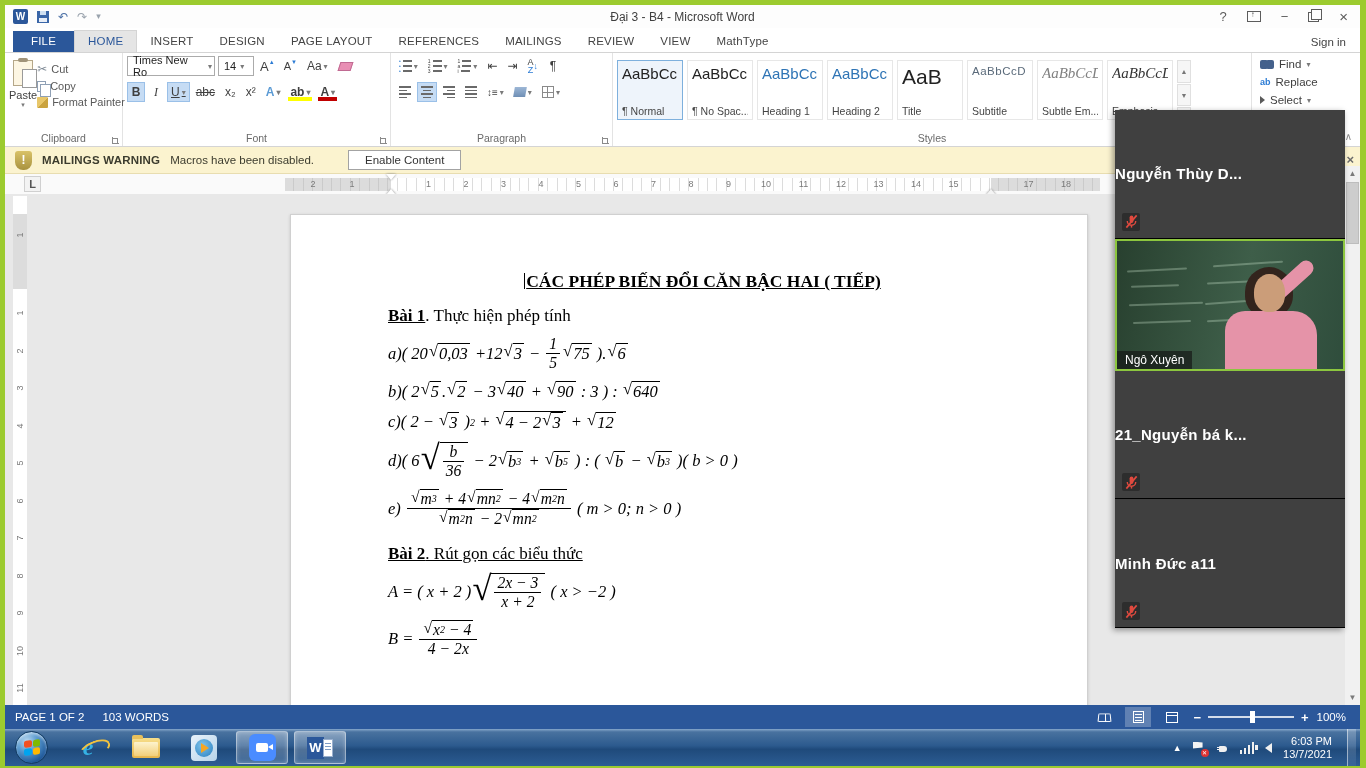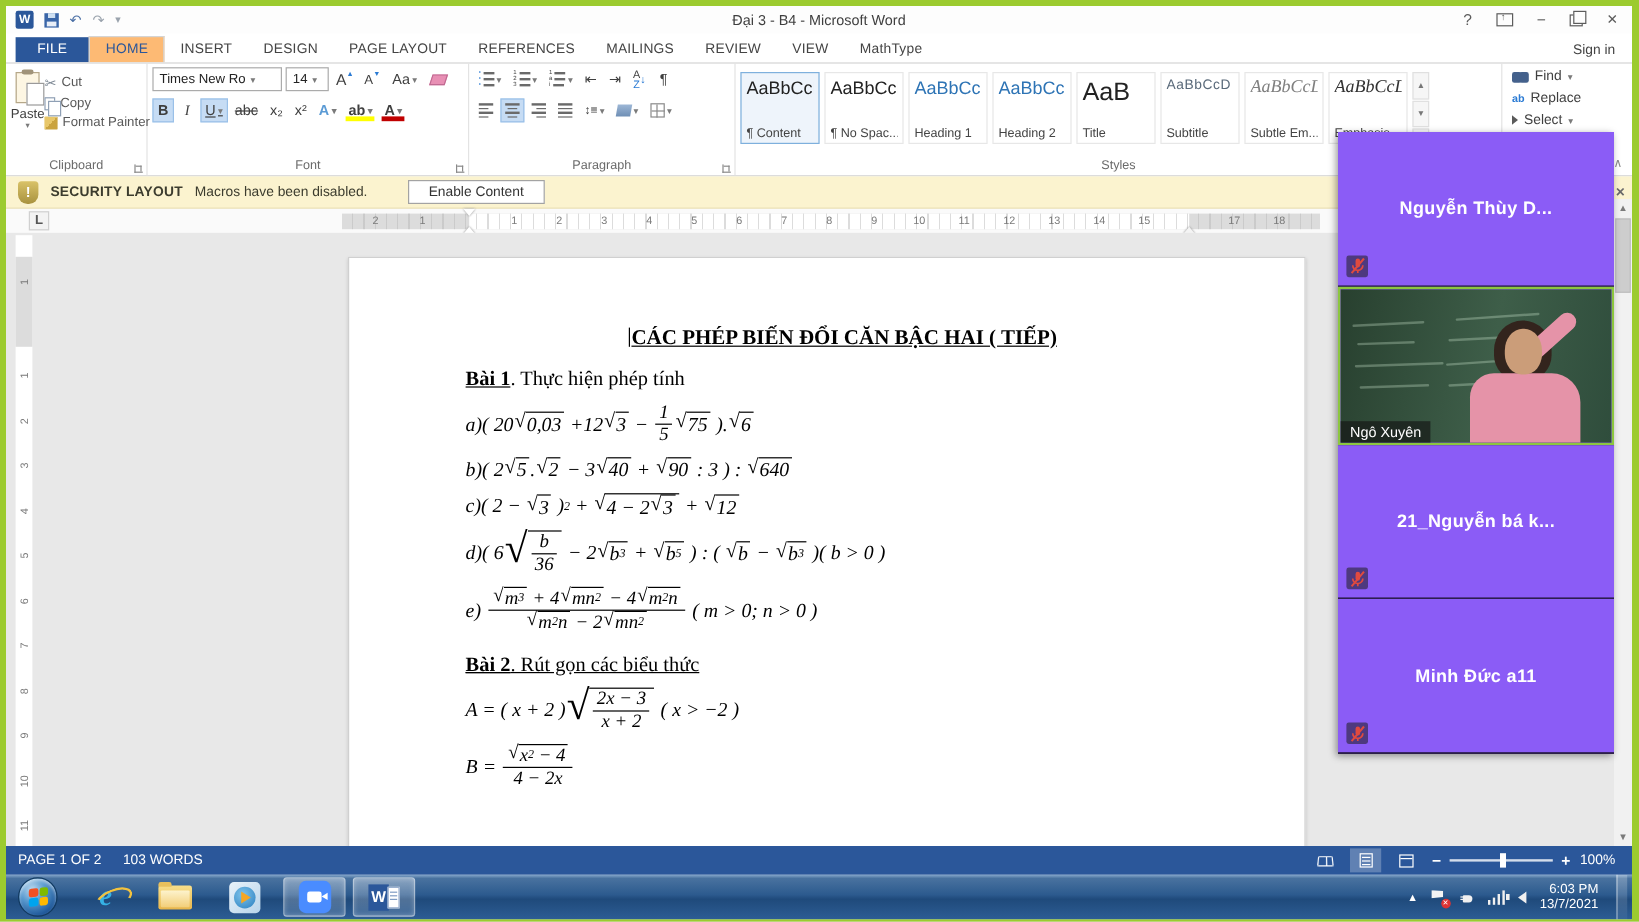--- a/index.html
+++ b/index.html
@@ -23,21 +23,21 @@
   .wincontrols { margin-left:auto; display:flex; align-items:center; gap:20px; padding-right:12px; color:#5c5c5c; font-size:13px; z-index:2; }
   .ribbonopt { width:14px; height:11px; border:1px solid #5c5c5c; position:relative; display:inline-block; }
   .ribbonopt:before { content:"↑"; position:absolute; left:3px; top:-2px; font-size:8px; }
   .restore { width:11px; height:10px; border:1px solid #5c5c5c; position:relative; display:inline-block; }
   .restore:before { content:""; position:absolute; left:2px; top:-4px; width:9px; height:9px; border:1px solid #5c5c5c; background:#fdfdfd; }
 
   
   .tabrow { height:24px; display:flex; align-items:flex-end; background:#fff; flex:0 0 auto; position:relative; }
   .tab { padding:4px 13px 5px; font-size:11.5px; color:#444; letter-spacing:.2px; }
   .tab.file { background:#2b579a; color:#fff; padding:4px 18px 5px; margin-left:8px; }
-  .tab.active { color:#2b579a; background:#fdba74; border:1px solid #d4d4d4; border-bottom:none; }
+  .tab.active { color:#2b579a; background:#e5e5e5; border:1px solid #d4d4d4; border-bottom:none; }
   .signin { position:absolute; right:14px; bottom:4px; font-size:11.5px; color:#444; }
 
   
   .ribbon { height:95px; background:#fff; border-top:1px solid #d4d4d4; border-bottom:1px solid #d4d4d4;
             display:flex; flex:0 0 auto; position:relative; }
   .rgroup { position:relative; padding:3px 4px 16px; border-right:1px solid #e3e3e3; }
   .glabel { position:absolute; bottom:2px; left:0; right:0; text-align:center; font-size:10.5px; color:#6a6a6a; }
   .launcher { position:absolute; right:3px; bottom:2px; width:7px; height:7px; border-left:1px solid #8a8a8a; border-bottom:1px solid #8a8a8a; }
   .launcher:before { content:""; position:absolute; right:1px; top:1px; width:4px; height:4px; border-right:1px solid #8a8a8a; border-top:1px solid #8a8a8a; }
 
@@ -52,21 +52,21 @@
   .ic-cut { color:#7d8894; font-size:12px; }
   .ic-copy { width:9px; height:11px; border:1px solid #8fa0b5; background:#fff; position:relative; display:inline-block; }
   .ic-copy:before { content:""; position:absolute; left:2px; top:2px; width:9px; height:11px; border:1px solid #8fa0b5; background:#fff; }
   .ic-fp { width:11px; height:11px; background:linear-gradient(135deg,#e8c76a 50%,#caa33f 50%); display:inline-block; border-radius:1px; }
 
   
   .g-font { width:268px; }
   .fontrow1 { display:flex; align-items:center; gap:3px; }
   .combo { border:1px solid #ababab; background:#fff; font-size:11px; color:#222; display:flex; align-items:center; height:20px; padding:0 2px 0 5px; }
   .combo .arr { color:#7a7a7a; font-size:8px; margin-left:4px; }
-  .fname { width:108px; }
+  .fname { width:88px; }
   .fsize { width:36px; }
   .fbtn { font-size:12px; color:#3f3f3f; padding:1px 3px; position:relative; }
   .fontrow2 { display:flex; align-items:center; gap:2px; margin-top:6px; }
   .tbtn { min-width:18px; height:20px; display:inline-flex; align-items:center; justify-content:center;
           font-size:12px; color:#3f3f3f; padding:0 3px; border:1px solid transparent; }
   .tbtn.sel { background:#c6dcf4; border-color:#9ac0e8; }
   .tbtn .mini { font-size:8px; color:#7a7a7a; margin-left:2px; }
   .u-under { text-decoration:underline; }
   .strike { text-decoration:line-through; }
   .serifit { font-family:"Liberation Serif",serif; font-style:italic; }
@@ -162,21 +162,21 @@
   .frac { display:inline-flex; flex-direction:column; text-align:center; vertical-align:middle; margin:0 2px; font-size:.95em; line-height:1.15; }
   .frac .num { border-bottom:1px solid #000; padding:0 3px; display:inline-flex; justify-content:center; align-items:center; }
   .frac .den { padding:0 3px; display:inline-flex; justify-content:center; align-items:center; }
   .sqrt { display:inline-flex; align-items:stretch; margin:0 1px; }
   .sqrt .rad { font-style:normal; align-self:flex-start; line-height:1; }
   .sqrt.tall .rad { font-size:2.1em; font-weight:200; transform:translateY(-2px); }
   .sqrt .bar { border-top:1.2px solid #000; padding:0 2px 0 1px; display:inline-flex; align-items:center; }
 
   
   .zoompanel { position:absolute; left:1115px; top:110px; width:230px; height:518px; background:#0d0d0d; display:flex; flex-direction:column; z-index:30; box-shadow:-2px 2px 6px rgba(0,0,0,.4); }
-  .ztile { flex:1; position:relative; background:#8b5cf6; border-bottom:1px solid #000; display:flex; align-items:center; justify-content:center; overflow:hidden; }
+  .ztile { flex:1; position:relative; background:#404040; border-bottom:1px solid #000; display:flex; align-items:center; justify-content:flex-start; overflow:hidden; }
   .pname { color:#fff; font-size:15px; font-weight:bold; letter-spacing:.3px; }
   .micmute { position:absolute; left:7px; bottom:7px; width:18px; height:18px; background:rgba(30,30,30,.55); display:flex; align-items:center; justify-content:center; border-radius:2px; }
   .ztile.video { border:2px solid #8cc63f; }
   .board { position:absolute; inset:0; background:linear-gradient(100deg,#28402f 0%,#3e5e49 55%,#2f4d3c 100%); }
   .chalk { position:absolute; height:2px; background:rgba(230,255,230,.28); border-radius:1px; }
   .chalk.c1 { left:10px; top:28px; width:60px; transform:rotate(-3deg); }
   .chalk.c2 { left:14px; top:44px; width:48px; transform:rotate(-2deg); }
   .chalk.c3 { left:96px; top:22px; width:70px; transform:rotate(-4deg); }
   .chalk.c4 { left:90px; top:40px; width:62px; transform:rotate(-3deg); }
   .chalk.c5 { left:12px; top:62px; width:74px; transform:rotate(-2deg); }
@@ -433,21 +433,21 @@
           </span>
       </div>
       <span class="glabel">Paragraph</span>
       <span class="launcher"></span>
     </div>
 
     <div class="rgroup g-styles">
       <div class="stylecards">
           <span class="scard sel">
             <span class="sprev normal">AaBbCcDd</span>
-            <span class="slab">¶ Content</span>
+            <span class="slab">¶ Normal</span>
           </span>
           <span class="scard">
             <span class="sprev normal">AaBbCcDd</span>
             <span class="slab">¶ No Spac...</span>
           </span>
           <span class="scard">
             <span class="sprev heading">AaBbCc</span>
             <span class="slab">Heading 1</span>
           </span>
           <span class="scard">
@@ -493,21 +493,21 @@
           <span class="ic-sel"></span>
           <span>Select</span>
           <span class="arr">▾</span>
         </div>
     </div>
     <span class="collapse">∧</span>
   </div>
 
   <div class="secbar">
     <span class="shield">!</span>
-    <span class="sec-title">SECURITY LAYOUT</span>
+    <span class="sec-title">MAILINGS WARNING</span>
     <span class="sec-msg">Macros have been disabled.</span>
     <button class="sec-btn">Enable Content</button>
     <span class="sec-close">×</span>
   </div>
 
   <div class="rulerrow">
     <span class="tabsel">L</span>
     <div class="hruler">
       <span class="white"></span>
       <span class="tickband"></span>

